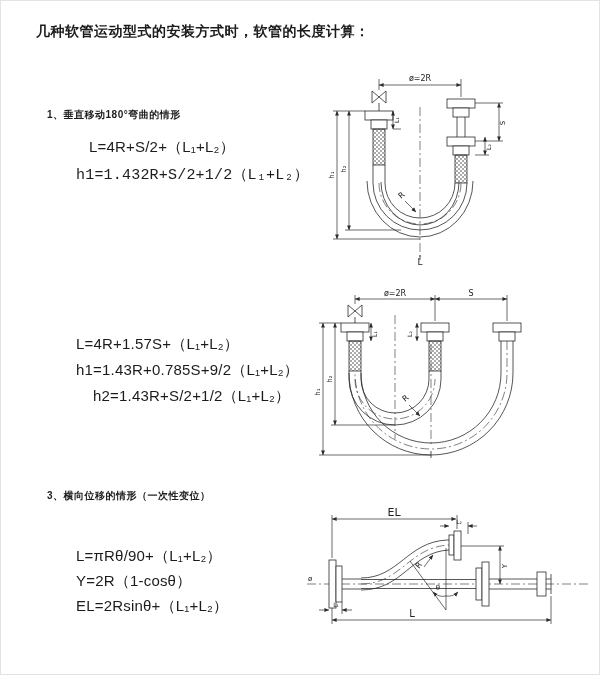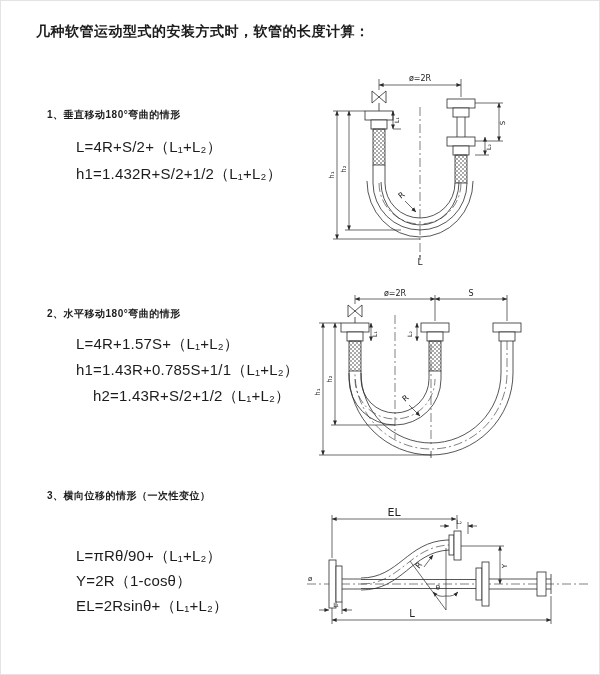--- a/index.html
+++ b/index.html
@@ -20,26 +20,25 @@
   svg text.lb{font-family:"DejaVu Sans",sans-serif;fill:#222;}
 </style>
 </head>
 <body>
 
 <div id="page">
 
   <div class="abs title" style="left:35px;top:22px;">几种软管运动型式的安装方式时，软管的长度计算：</div>
 
   <div class="abs heading" style="left:46px;top:107px;">1、垂直移动180°弯曲的情形</div>
-  <div class="abs formula" style="left:75px;top:137px;text-align:center;">L=4R+S/2+（L₁+L₂）</div>
-  <div class="abs formula" style="left:75px;top:164px;">h1=1.432R+S/2+1/2（L₁+L₂）</div>
-
-  <div class="abs heading" style="left:46px;top:306px;">2、水平移动180°弯曲的情形</div>
+  <div class="abs formula" style="left:88px;top:137px;text-align:center;">L=4R+S/2+（L₁+L₂）</div>
+  <div class="abs formula" style="left:75px;top:164px;font-family:Liberation Mono, monospace;">h1=1.432R+S/2+1/2（L₁+L₂）</div>
+
   <div class="abs formula" style="left:75px;top:334px;">L=4R+1.57S+（L₁+L₂）</div>
-  <div class="abs formula" style="left:75px;top:360px;">h1=1.43R+0.785S+1/1（L₁+L₂）</div>
+  <div class="abs formula" style="left:75px;top:360px;">h1=1.43R+0.785S+9/2（L₁+L₂）</div>
   <div class="abs formula" style="left:92px;top:386px;">h2=1.43R+S/2+1/2（L₁+L₂）</div>
 
   <div class="abs heading" style="left:46px;top:488px;">3、横向位移的情形（一次性变位）</div>
   <div class="abs formula" style="left:75px;top:546px;">L=πRθ/90+（L₁+L₂）</div>
   <div class="abs formula" style="left:75px;top:571px;">Y=2R（1-cosθ）</div>
   <div class="abs formula" style="left:75px;top:596px;">EL=2Rsinθ+（L₁+L₂）</div>
 
   <svg class="abs" style="left:320px;top:70px;" width="275" height="195" viewBox="0 0 275 195">
     <defs>
       <marker id="m1" viewBox="0 0 8 8" refX="7.5" refY="4" markerWidth="7" markerHeight="7" orient="auto-start-reverse">

